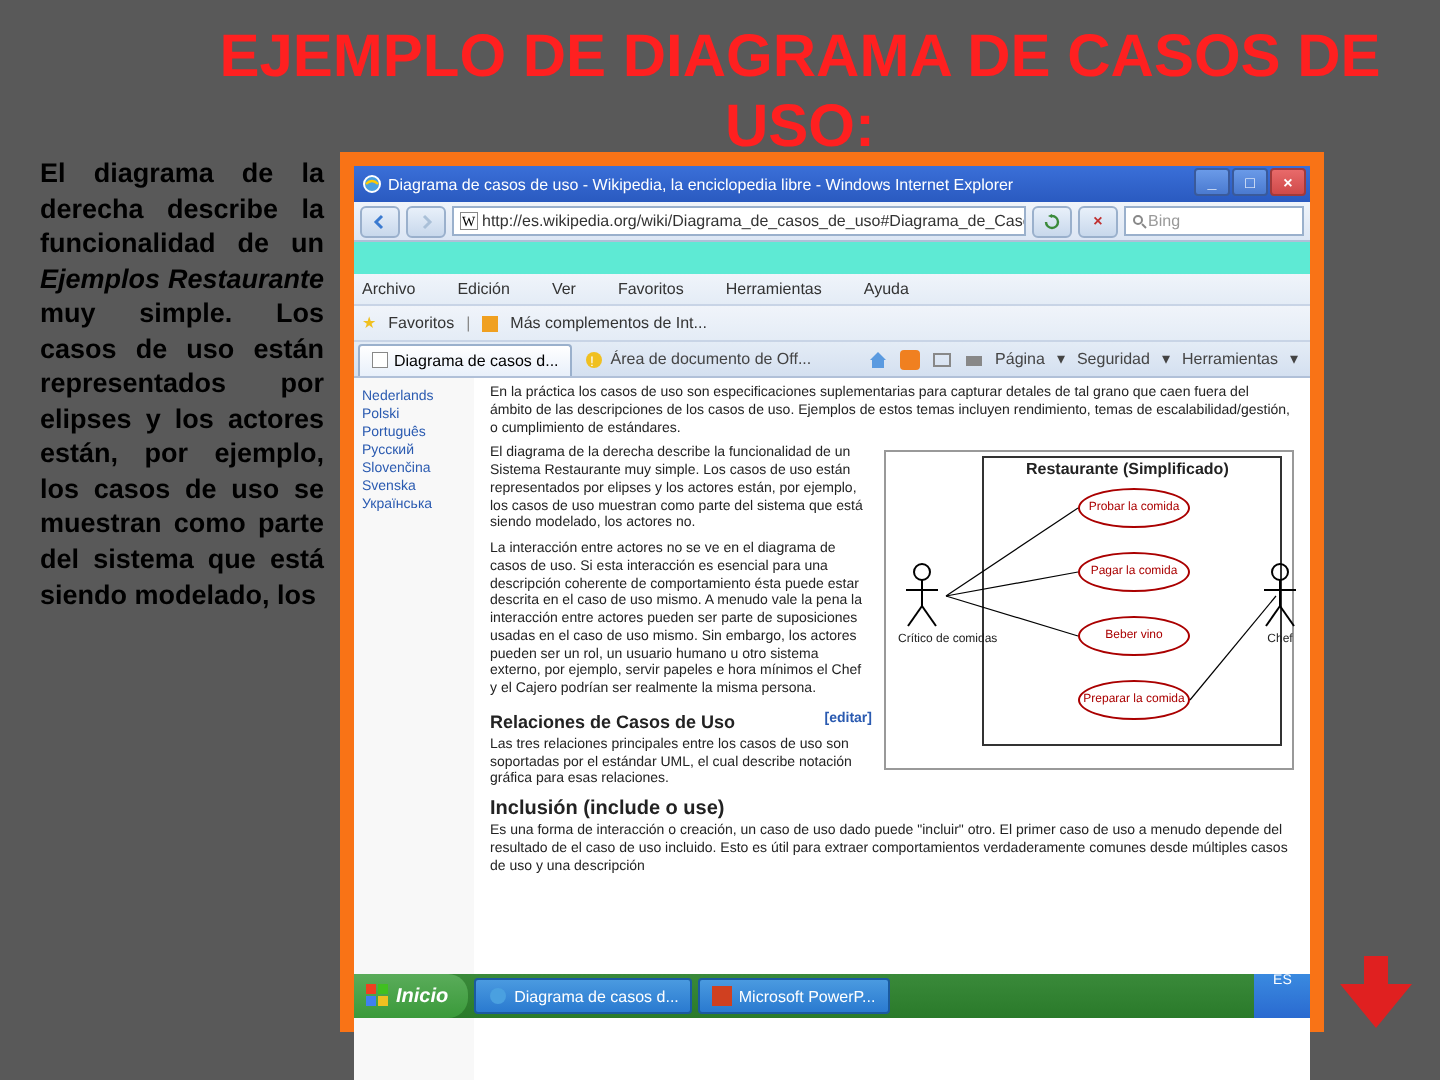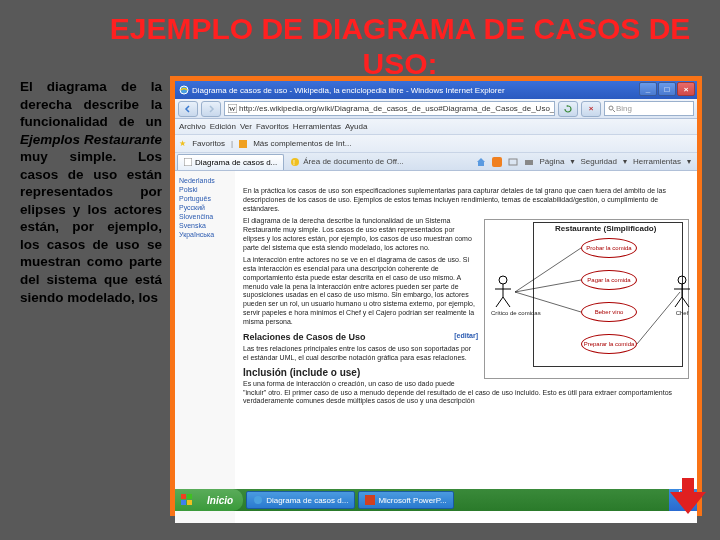--- a/index.html
+++ b/index.html
@@ -1,52 +1,52 @@
 <!DOCTYPE html>
 <html><head>
 <meta charset="utf-8">
 <style>
   * { margin: 0; padding: 0; box-sizing: border-box; }
   body { width: 720px; height: 540px; background: #595959; font-family: Arial, sans-serif; overflow: hidden; position: relative; }
   .slide-title { color: #ff2020; font-size: 30px; font-weight: bold; text-align: center; padding: 12px 20px 6px 100px; line-height: 1.15; font-family: 'Arial Black', Arial, sans-serif; }
   .left-text { position: absolute; left: 20px; top: 78px; width: 142px; color: #000; font-size: 13.5px; font-weight: bold; text-align: justify; line-height: 1.3; }
   .left-text em { font-style: italic; }
-  .browser { position: absolute; left: 170px; top: 76px; width: 532px; height: 440px; background: #5eead4; border: 5px solid #f97316; font-size: 8px; }
+  .browser { position: absolute; left: 170px; top: 76px; width: 492px; height: 440px; background: #5eead4; border: 7px solid #f97316; font-size: 8px; }
   .titlebar { height: 18px; background: linear-gradient(#3a6fd8, #2a5ac0); display: flex; align-items: center; padding-left: 4px; color: #fff; font-size: 8px; }
   .titlebar svg { margin-right: 3px; }
   .win-buttons { position: absolute; right: 2px; top: 1px; display: flex; gap: 1px; }
   .win-btn { width: 18px; height: 14px; background: linear-gradient(#6a9ae8, #4a7ad0); border: 1px solid #3a5a9a; border-radius: 2px; display:flex;align-items:center;justify-content:center;color:#fff;font-size:8px;font-weight:bold; }
   .win-btn.close { background: linear-gradient(#e86a6a, #d04a4a); border-color:#a03a3a; }
   .toolbar-row { height: 20px; background: linear-gradient(#f0f4fa,#dce6f4); border-bottom: 1px solid #b0c0d8; display: flex; align-items: center; padding: 0 3px; gap: 3px; font-size: 8px; color: #333; }
   .nav-btn { width: 20px; height: 16px; background: linear-gradient(#e8f0fa,#c8d8ec); border: 1px solid #9ab0cc; border-radius: 3px; display:flex;align-items:center;justify-content:center; }
   .addr { flex: 1; height: 15px; background: #fff; border: 1px solid #9ab0cc; padding: 0 3px; display:flex;align-items:center; overflow:hidden; white-space:nowrap; }
   .addr svg { margin-right:2px; flex-shrink:0; }
   .search-box { width: 90px; height: 15px; background: #fff; border: 1px solid #9ab0cc; padding:0 3px; display:flex;align-items:center; }
-  .menu-row { height: 16px; background: linear-gradient(#f0f4fa,#e4ecf6); border-bottom:1px solid #c8d4e6; display:flex;align-items:center;padding:0 4px;gap:4px;font-size:8px;color:#333; }
+  .menu-row { height: 16px; background: linear-gradient(#f0f4fa,#e4ecf6); border-bottom:1px solid #c8d4e6; display:flex;align-items:center;padding:0 4px;gap:21px;font-size:8px;color:#333;margin-top:16px; }
   .fav-row { height: 18px; background: linear-gradient(#f0f4fa,#e4ecf6); border-bottom:1px solid #c8d4e6; display:flex;align-items:center;padding:0 4px;gap:6px;font-size:8px;color:#333; }
   .fav-star { color:#f0c020; }
   .tab-row { height: 18px; background: linear-gradient(#e4ecf6,#d4e0f0); border-bottom:1px solid #b0c0d8; display:flex;align-items:center;padding:0 2px;font-size:8px; }
   .tab { height: 16px; background: linear-gradient(#fff,#e8f0fa); border:1px solid #9ab0cc; border-bottom:none; padding:0 6px; display:flex;align-items:center;gap:3px; border-radius:2px 2px 0 0; }
   .tab-right { margin-left:auto; display:flex;gap:6px;align-items:center;padding-right:4px;color:#444; }
   .content-area { position: relative; height: 352px; background: #fff; display:flex; }
   .wiki-sidebar { width: 60px; background:#f8f8f8; padding:6px 4px; font-size:7px; color:#2a5ab0; }
   .wiki-sidebar div { margin-bottom:2px; }
-  .wiki-main { flex:1; padding:4px 8px; font-size:7px; color:#222; overflow:hidden;margin-top:12px; }
+  .wiki-main { flex:1; padding:4px 8px; font-size:7px; color:#222; overflow:hidden; }
   .wiki-main p { margin-bottom:4px; line-height:1.25; }
   .uml-box { float:right; width:205px; height:160px; border:1px solid #999; margin:2px 0 4px 6px; background:#fff; position:relative; }
   .uml-title { position:absolute; top:4px; left:70px; font-size:8px; font-weight:bold; }
   .actor { position:absolute; }
   .actor-label { font-size:6px; text-align:center; }
   .usecase { position:absolute; width:56px; height:20px; border:1px solid #a00; border-radius:50%; display:flex;align-items:center;justify-content:center;font-size:6px;color:#a00;text-align:center;line-height:1; }
   .rect { position:absolute; border:1px solid #333; }
   .section-h { font-size:9px; font-weight:bold; margin:6px 0 3px; }
   .edit-link { float:right; font-size:7px; color:#2a5ab0; }
   .sub-h { font-size:10px; font-weight:bold; margin:4px 0 2px; }
   .taskbar { position:absolute; bottom:0; left:0; right:0; height:22px; background:linear-gradient(#3a8a3a,#2a7a2a); display:flex;align-items:center; }
-  .start { height:22px; padding:0 10px 0 6px; background:linear-gradient(#5aac5a,#3a9a3a); color:#fff; font-weight:bold; font-style:italic; font-size:10px; display:flex;align-items:center;gap:14px; border-radius:0 10px 10px 0; }
+  .start { height:22px; padding:0 10px 0 6px; background:linear-gradient(#5aac5a,#3a9a3a); color:#fff; font-weight:bold; font-style:italic; font-size:10px; display:flex;align-items:center;gap:3px; border-radius:0 10px 10px 0; }
   .task-item { height:18px; margin-left:3px; padding:0 6px; background:linear-gradient(#4a9ae0,#2a7ad0); border:1px solid #1a5aa0; border-radius:2px; color:#fff; font-size:8px; display:flex;align-items:center;gap:3px; }
   .tray { margin-left:auto; height:22px; padding:0 6px; background:linear-gradient(#3a8ae0,#2a6ad0); display:flex;align-items:center;gap:4px;color:#fff;font-size:8px;flex-direction:column; }
   .red-arrow { position:absolute; right:14px; bottom:26px; width:0;height:0; border-left:18px solid transparent; border-right:18px solid transparent; border-top:22px solid #e02020; }
   .red-arrow-stem { position:absolute; right:26px; bottom:48px; width:12px; height:14px; background:#e02020; }
   svg.stick { stroke:#000; stroke-width:1; fill:none; }
 </style>
 </head>
 <body>
 
 <div class="slide-title">EJEMPLO DE DIAGRAMA DE CASOS DE USO:</div>

